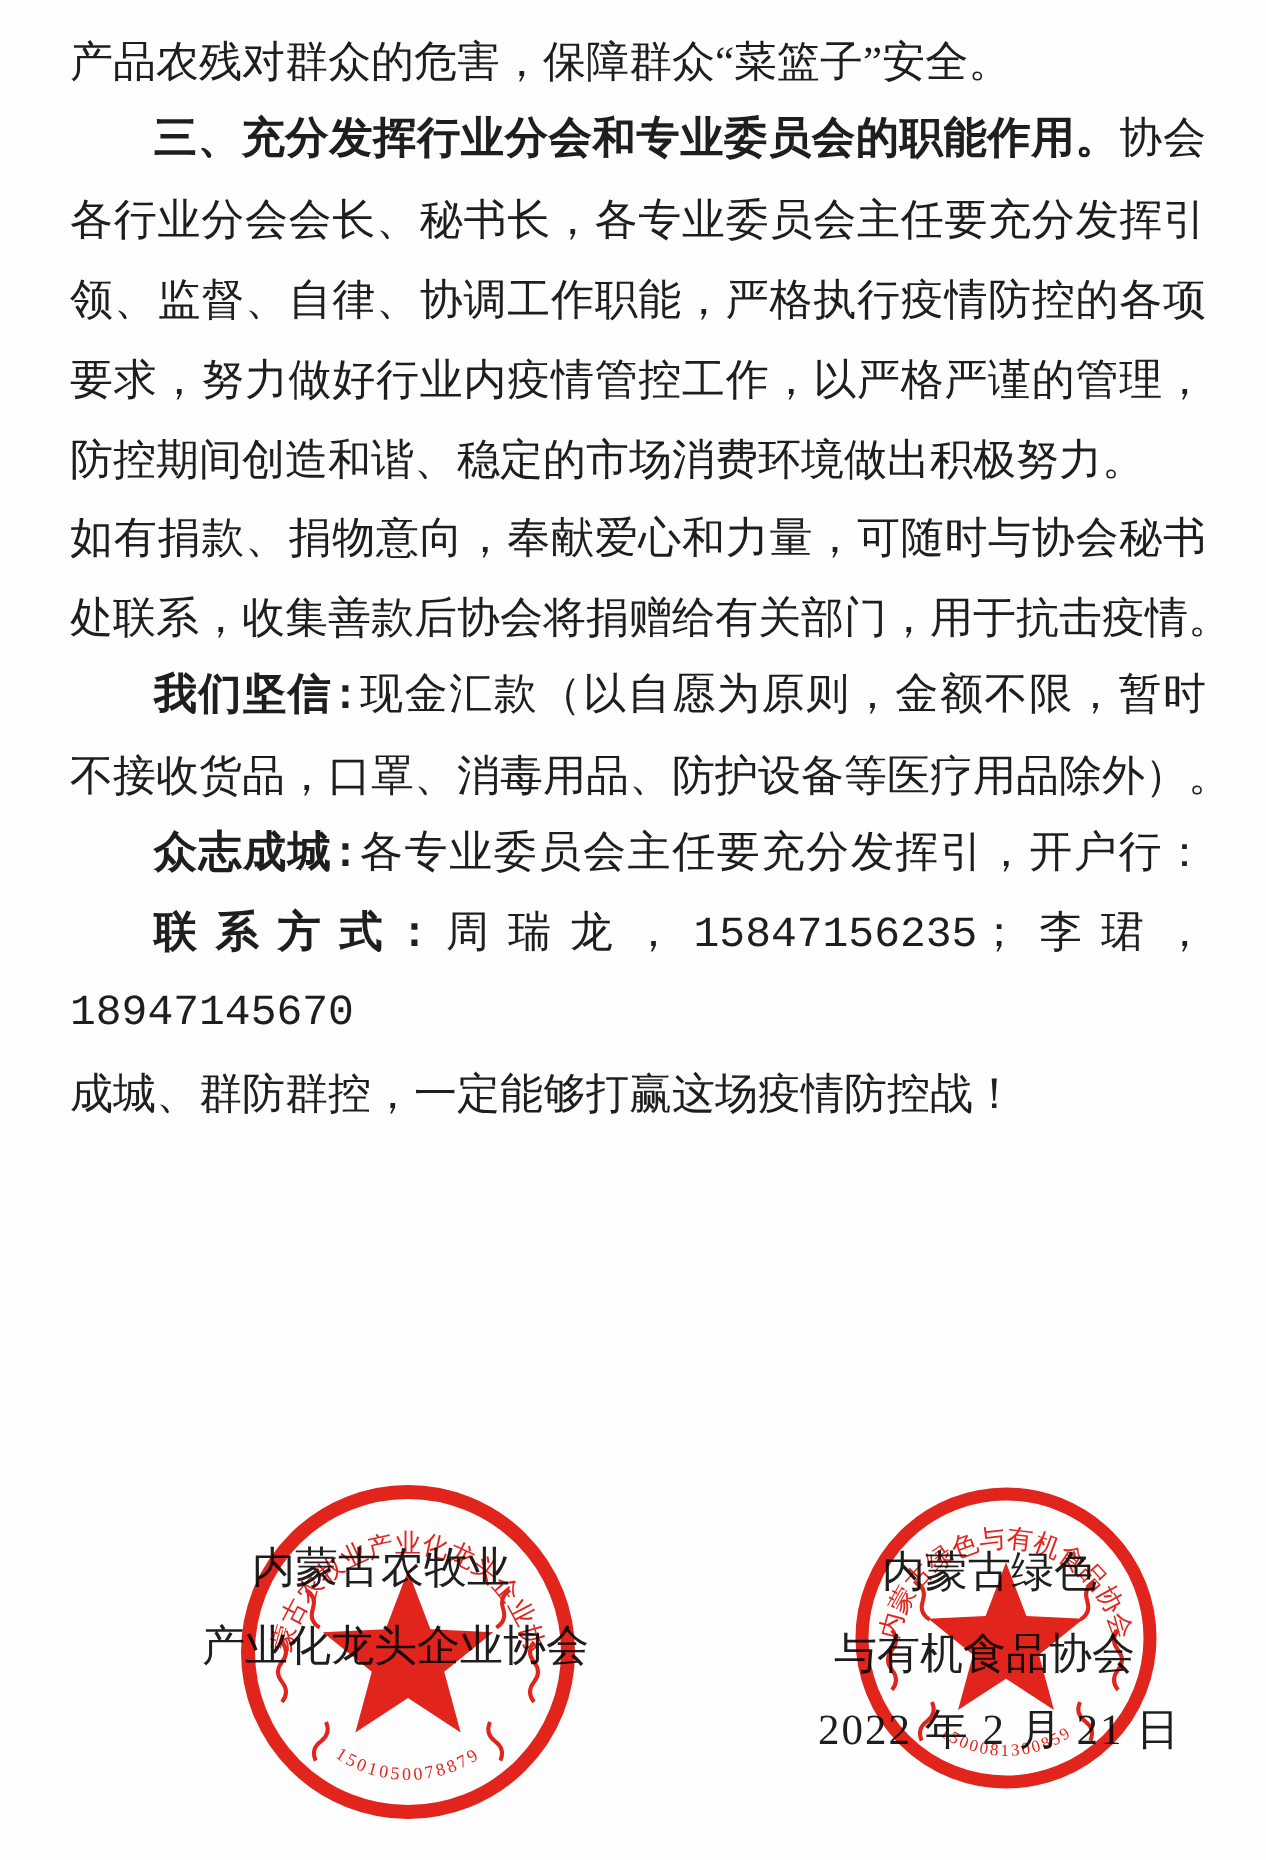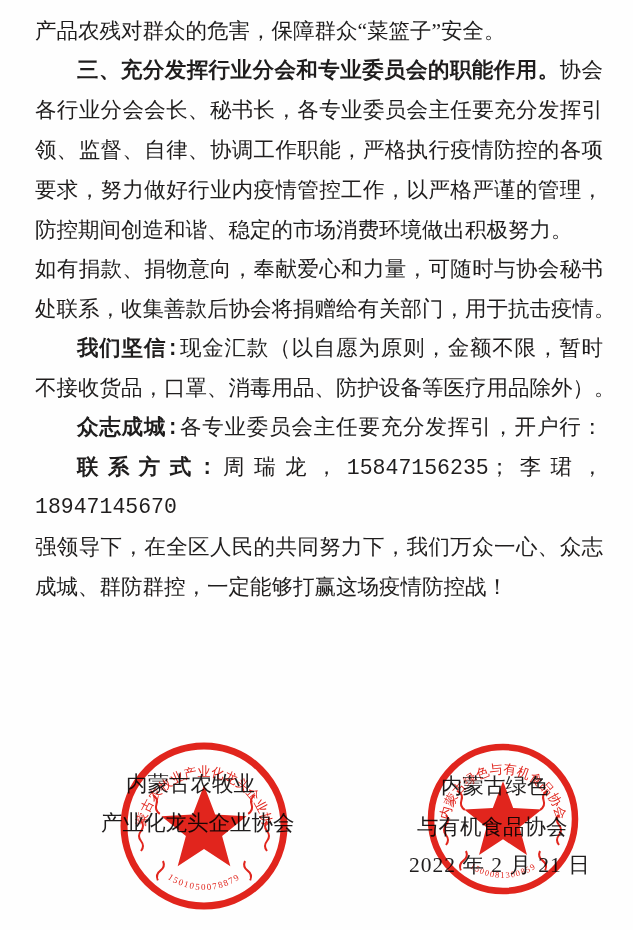--- a/index.html
+++ b/index.html
@@ -32,21 +32,20 @@
     <div class="ln j"><b></b><span>各行业分会会长、秘书长，各专业委员会主任要充分发挥引</span></div>
     <div class="ln j"><b></b><span>领、监督、自律、协调工作职能，严格执行疫情防控的各项</span></div>
     <div class="ln j"><b></b><span>要求，努力做好行业内疫情管控工作，以严格严谨的管理，</span></div>
     <div class="ln"><b></b><span>防控期间创造和谐、稳定的市场消费环境做出积极努力。</span></div>
     <div class="ln j"><b></b><span>如有捐款、捐物意向，奉献爱心和力量，可随时与协会秘书</span></div>
     <div class="ln"><b></b><span>处联系，收集善款后协会将捐赠给有关部门，用于抗击疫情。</span></div>
     <div class="ln j ind"><b>我们坚信:</b><span>现金汇款（以自愿为原则，金额不限，暂时</span></div>
     <div class="ln"><b></b><span>不接收货品，口罩、消毒用品、防护设备等医疗用品除外）。</span></div>
     <div class="ln j ind"><b>众志成城:</b><span>各专业委员会主任要充分发挥引，开户行：</span></div>
     <div class="ln j ind"><b>联系方式:</b><span>周瑞龙，15847156235；李珺，18947145670</span></div>
-    <div class="ln j"><b></b><span>强领导下，在全区人民的共同努力下，我们万众一心、众志</span></div>
     <div class="ln"><b></b><span>成城、群防群控，一定能够打赢这场疫情防控战！</span></div>
   </div>
 
   <div class="sig" style="left:126px;top:770px;">内蒙古农牧业</div>
   <div class="sig" style="left:101px;top:809px;">产业化龙头企业协会</div>
   <div class="sig" style="left:441px;top:772px;">内蒙古绿色</div>
   <div class="sig" style="left:417px;top:813px;">与有机食品协会</div>
   <div class="sig" id="date-line" style="left:409px;top:851px;">2022 年 2 月 21 日</div>
 
   <svg class="seal" style="left:111px;top:733px;" width="186" height="186" viewBox="0 0 186 186">

